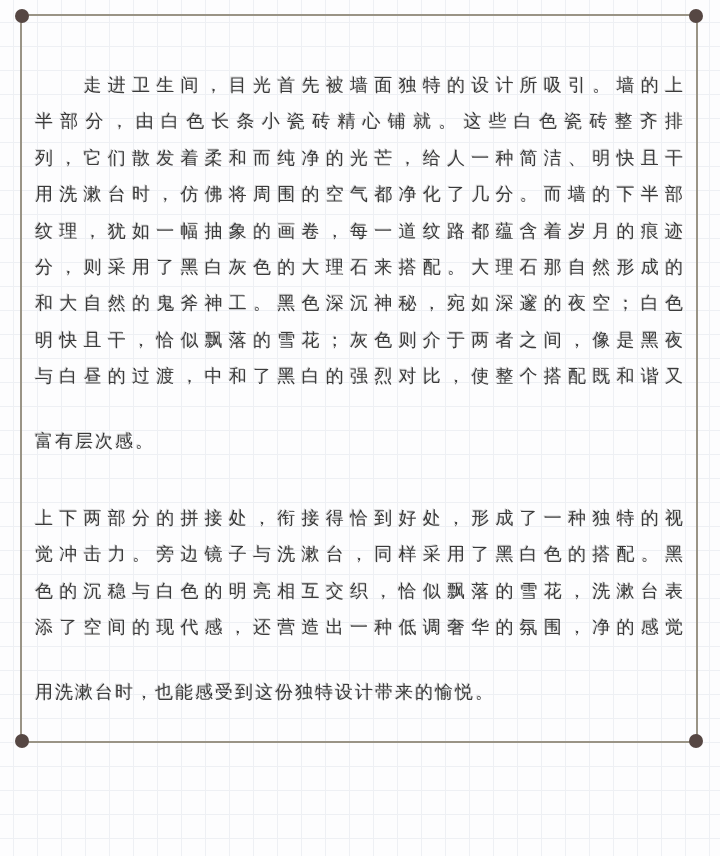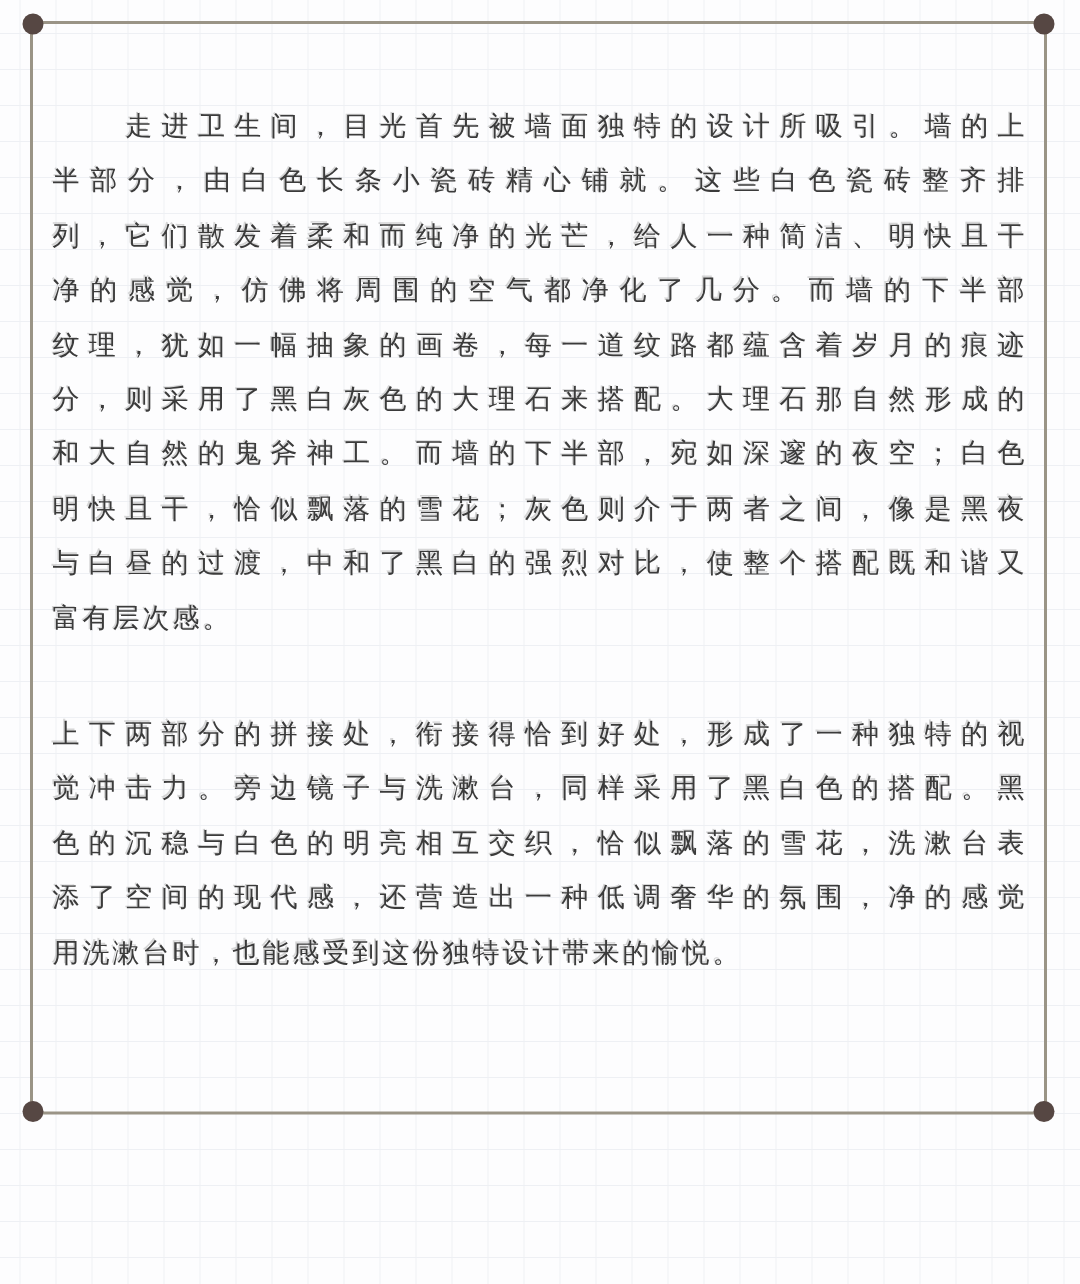--- a/index.html
+++ b/index.html
@@ -61,44 +61,45 @@
   .para2 { margin-top: 41px; }
   .line {
     display: block;
     line-height: 36.4px;
     text-align: justify;
     text-align-last: justify;
     white-space: normal;
   }
   .line.last {
     text-align-last: left;
+    margin-top: 28px;
   }
 </style>
 </head>
 <body>
 
 <div class="page">
 
   <div class="frame">
     <span class="dot tl"></span>
     <span class="dot tr"></span>
     <span class="dot bl"></span>
     <span class="dot br"></span>
   </div>
 
   <div class="content">
 
     <p class="para">
       <span class="line">　　走进卫生间，目光首先被墙面独特的设计所吸引。墙的上</span>
       <span class="line">半部分，由白色长条小瓷砖精心铺就。这些白色瓷砖整齐排</span>
       <span class="line">列，它们散发着柔和而纯净的光芒，给人一种简洁、明快且干</span>
-      <span class="line">净的感觉，仿佛将周围的空气都净化了几分。而墙的下半部</span>
+      <span class="line">用洗漱台时，仿佛将周围的空气都净化了几分。而墙的下半部</span>
       <span class="line">纹理，犹如一幅抽象的画卷，每一道纹路都蕴含着岁月的痕迹</span>
       <span class="line">分，则采用了黑白灰色的大理石来搭配。大理石那自然形成的</span>
-      <span class="line">和大自然的鬼斧神工。而墙的下半部，宛如深邃的夜空；白色</span>
+      <span class="line">和大自然的鬼斧神工。黑色深沉神秘，宛如深邃的夜空；白色</span>
       <span class="line">明快且干，恰似飘落的雪花；灰色则介于两者之间，像是黑夜</span>
       <span class="line">与白昼的过渡，中和了黑白的强烈对比，使整个搭配既和谐又</span>
       <span class="line last">富有层次感。</span>
     </p>
 
     <p class="para para2">
       <span class="line">上下两部分的拼接处，衔接得恰到好处，形成了一种独特的视</span>
       <span class="line">觉冲击力。旁边镜子与洗漱台，同样采用了黑白色的搭配。黑</span>
       <span class="line">色的沉稳与白色的明亮相互交织，恰似飘落的雪花，洗漱台表</span>
       <span class="line">添了空间的现代感，还营造出一种低调奢华的氛围，净的感觉</span>

